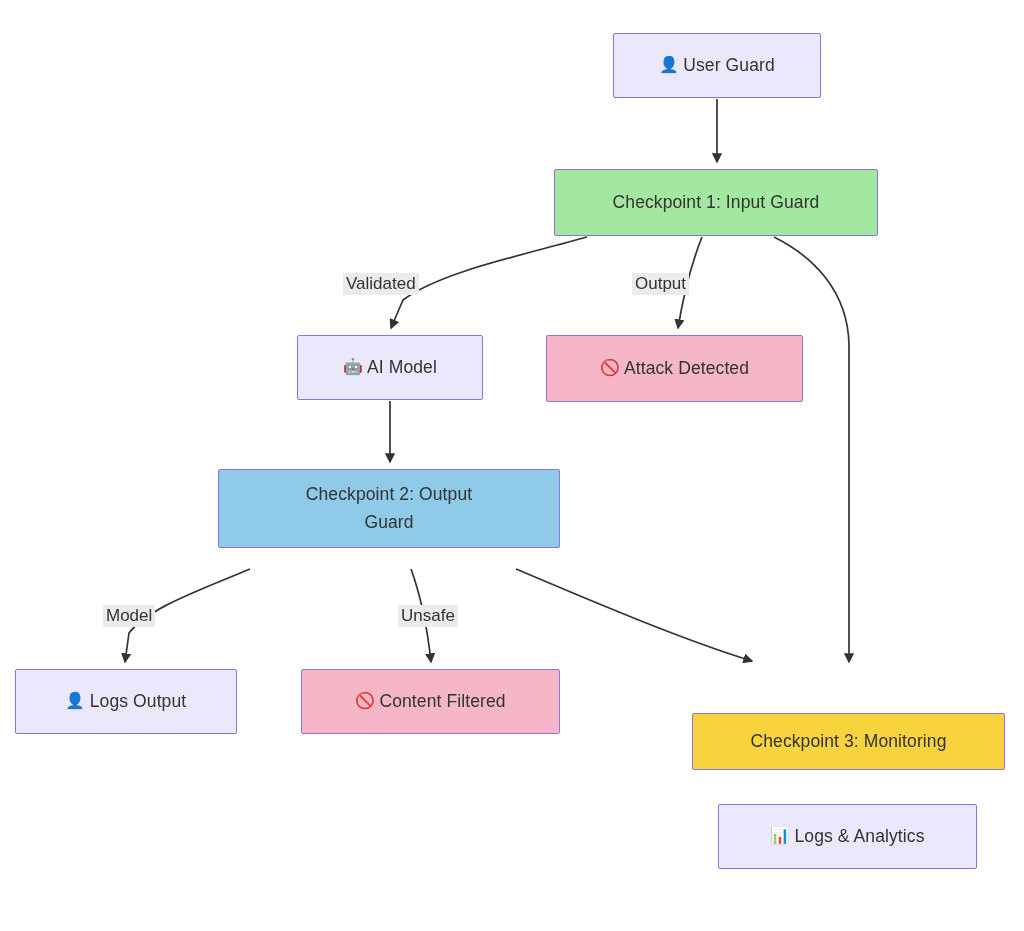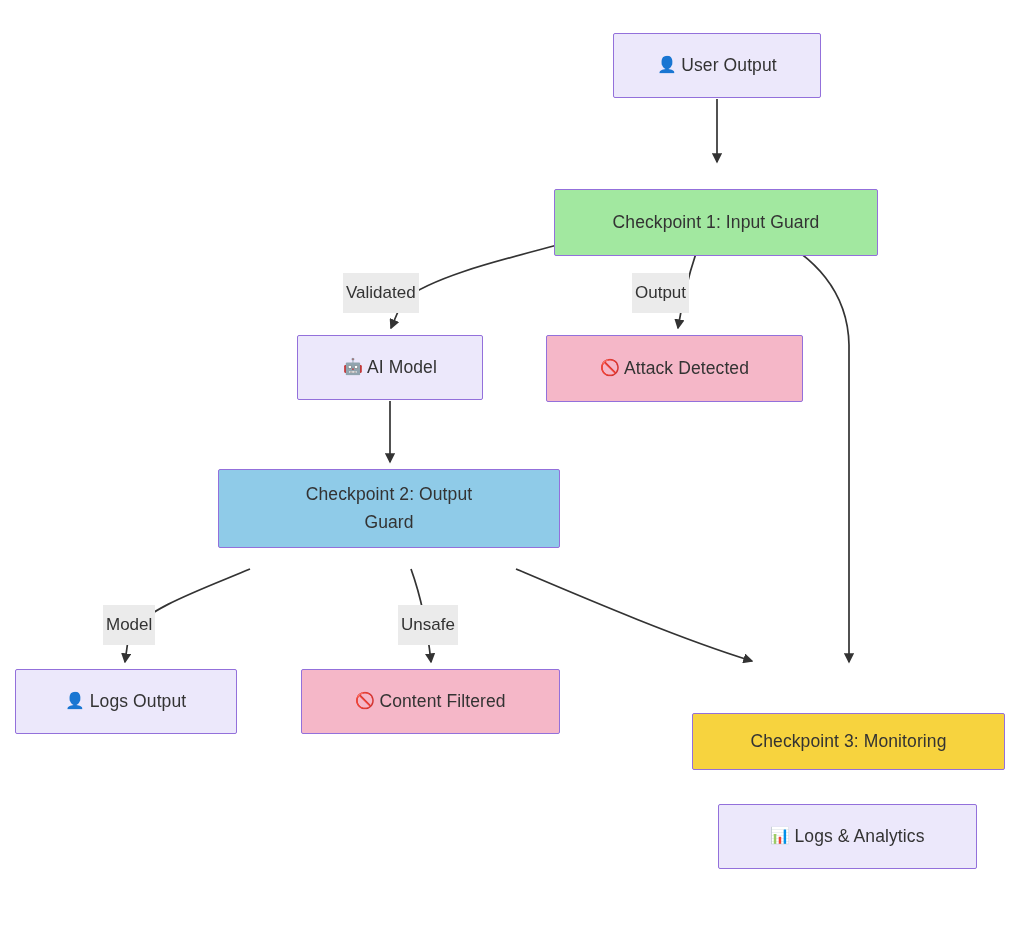--- a/index.html
+++ b/index.html
@@ -43,26 +43,26 @@
     margin-right: 4px;
     position: relative;
     top: 0px;
   }
   .edge-label {
     position: absolute;
     background: #ebebeb;
     color: #333333;
     font-size: 17px;
     line-height: 1.2;
-    padding: 10px 3px;
+    padding: 1px 3px;
     white-space: nowrap;
     box-sizing: border-box;
   }
   .fill-lavender { background: #ece8fb; }
-  .fill-green    { background: #a2e8a0; margin-top: 20px; }
+  .fill-green    { background: #a2e8a0; }
   .fill-blue     { background: #8fcbe8; }
   .fill-pink     { background: #f5b7c8; }
   .fill-yellow   { background: #f7d33e; }
 </style>
 </head>
 <body>
 
 <div id="canvas">
 
   <svg id="edges" viewBox="0 0 1024 931" xmlns="http://www.w3.org/2000/svg">
@@ -77,21 +77,21 @@
       <path d="M 702,237 C 692,262 684,292 678,328"></path>
       <path d="M 774,237 C 812,256 848,290 849,345 L 849,662"></path>
       <path d="M 390,401 L 390,462"></path>
       <path d="M 250,569 C 200,590 148,608 129,633 L 125,662"></path>
       <path d="M 411,569 C 420,594 427,624 431,662"></path>
       <path d="M 516,569 C 582,597 680,639 752,661"></path>
     </g>
   </svg>
 
   <div class="node fill-lavender" style="left:613px; top:33px; width:208px; height:65px;">
-    <span class="emoji">👤</span><span>User Output</span>
+    <span class="emoji">👤</span><span>User Guard</span>
   </div>
 
   <div class="node fill-green" style="left:554px; top:169px; width:324px; height:67px;">
     <span>Checkpoint 1: Input Guard</span>
   </div>
 
   <div class="node fill-lavender" style="left:297px; top:335px; width:186px; height:65px;">
     <span class="emoji">🤖</span><span>AI Model</span>
   </div>
 

